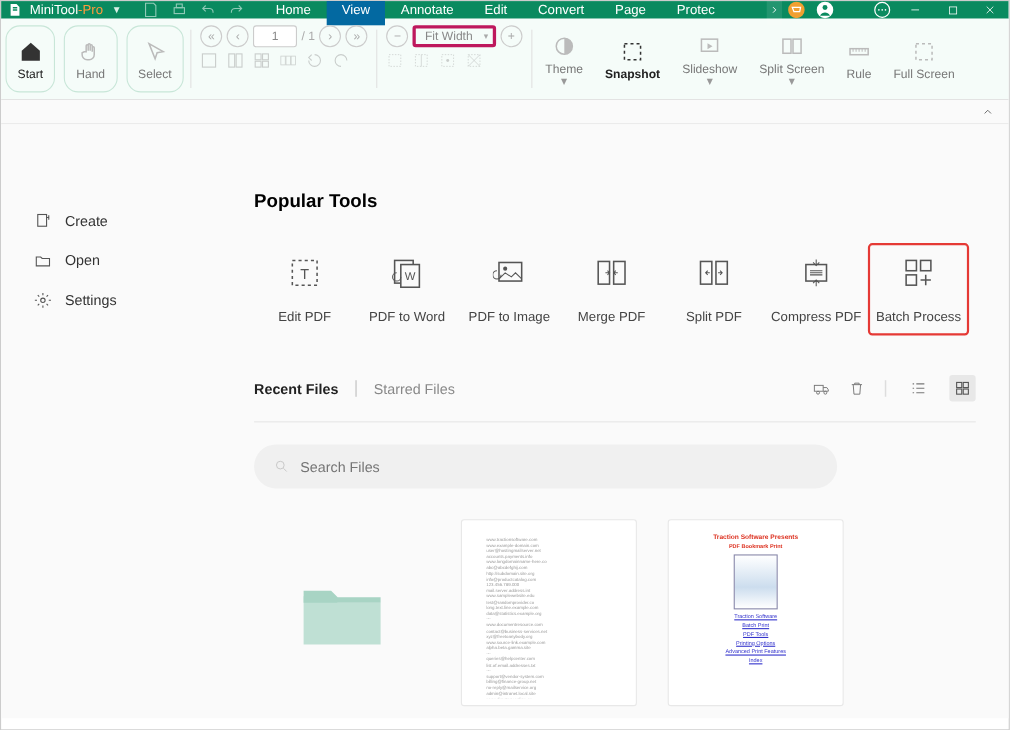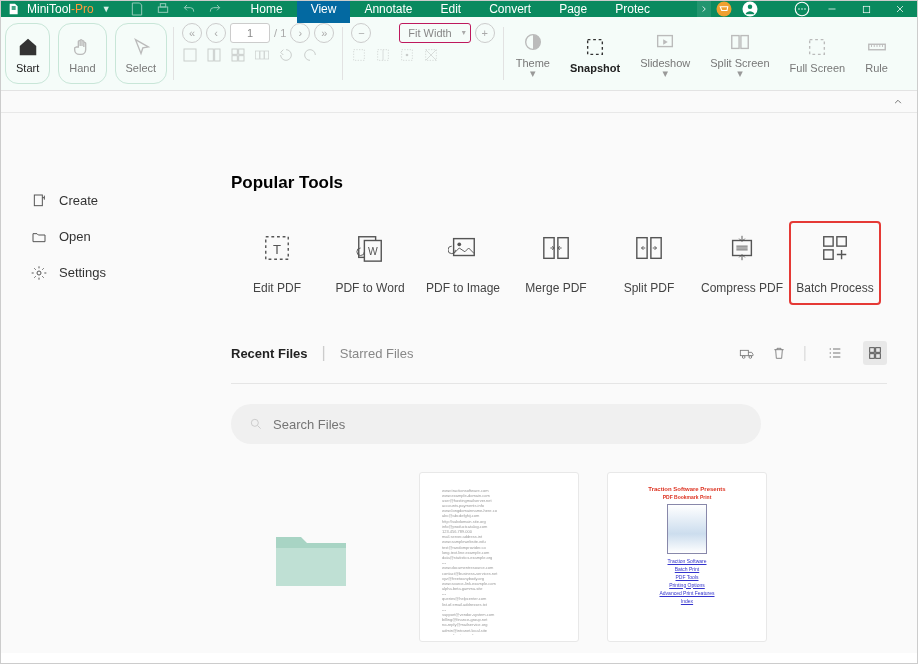--- a/index.html
+++ b/index.html
@@ -31,21 +31,21 @@
 .ribbon-group.snapshot { color: #222; font-weight: 600; }
 .ribbon-sep { width: 1px; background: #e2e2e2; margin: 10px 2px; }
 .ribbon-sub { font-size: 11px; color: #999; margin-top: -2px; }
 
 .ribbon .pager { display: flex; align-items: center; gap: 4px; padding: 0 6px; margin-top: -18px; }
 .ribbon .pg-btn { width: 20px; height: 20px; border: 1px solid #ccc; border-radius: 50%; display: flex; align-items: center; justify-content: center; color: #aaa; font-size: 11px; }
 .ribbon .pg-input { width: 40px; height: 20px; border: 1px solid #ccc; border-radius: 3px; text-align: center; font-size: 11px; color: #888; }
 .ribbon .pg-total { font-size: 11px; color: #aaa; }
 
 .ribbon .zoomrow { display: flex; align-items: center; gap: 4px; padding: 0 6px; margin-top: -18px; }
-.ribbon .fit { height: 20px; border: 1px solid #be185d; border-radius: 3px; padding: 0 18px 0 8px; font-size: 11px; color: #888; display: flex; align-items: center; position: relative; margin-left: 24px; }
+.ribbon .fit { height: 20px; border: 3px solid #be185d; border-radius: 3px; padding: 0 18px 0 8px; font-size: 11px; color: #888; display: flex; align-items: center; position: relative; }
 .ribbon .fit::after { content: "▾"; position: absolute; right: 4px; font-size: 8px; color: #aaa; }
 
 .ribbon .iconrow { display: flex; gap: 8px; padding: 4px 6px; }
 .ribbon .iconrow .sm { width: 16px; height: 16px; opacity: 0.4; }
 
 .ribbon .multi { display: flex; flex-direction: column; justify-content: center; }
 
 
 .collapse { height: 22px; background: #fafafa; display: flex; justify-content: flex-end; align-items: center; padding-right: 12px; border-bottom: 1px solid #e8e8e8; }
 .collapse svg { width: 14px; height: 14px; }
@@ -281,30 +281,30 @@
   <div class="ribbon-group">
     <svg class="rb-icon" viewBox="0 0 24 24">
         <rect x="3" y="5" width="8" height="14" fill="none" stroke="#bbb" stroke-width="1.5"></rect>
         <rect x="13" y="5" width="8" height="14" fill="none" stroke="#bbb" stroke-width="1.5"></rect>
       </svg>
     <span>Split Screen</span>
     <span class="ribbon-sub">▾</span>
   </div>
   <div class="ribbon-group">
     <svg class="rb-icon" viewBox="0 0 24 24">
-        <rect x="4" y="4" width="16" height="16" fill="none" stroke="#bbb" stroke-width="1.5" stroke-dasharray="3"></rect>
-      </svg>
-    <span>Full Screen</span>
-  </div>
-  <div class="ribbon-group">
-    <svg class="rb-icon" viewBox="0 0 24 24">
         <rect x="3" y="9" width="18" height="6" fill="none" stroke="#bbb" stroke-width="1.5"></rect>
         <path d="M6 9v3M9 9v3M12 9v3M15 9v3M18 9v3" stroke="#bbb"></path>
       </svg>
     <span>Rule</span>
+  </div>
+  <div class="ribbon-group">
+    <svg class="rb-icon" viewBox="0 0 24 24">
+        <rect x="4" y="4" width="16" height="16" fill="none" stroke="#bbb" stroke-width="1.5" stroke-dasharray="3"></rect>
+      </svg>
+    <span>Full Screen</span>
   </div>
 </div>
 
 <div class="collapse">
   <svg viewBox="0 0 24 24">
       <path d="M7 14l5-5 5 5" fill="none" stroke="#666" stroke-width="1.5"></path>
     </svg>
 </div>
 
 <div class="bodyarea">

